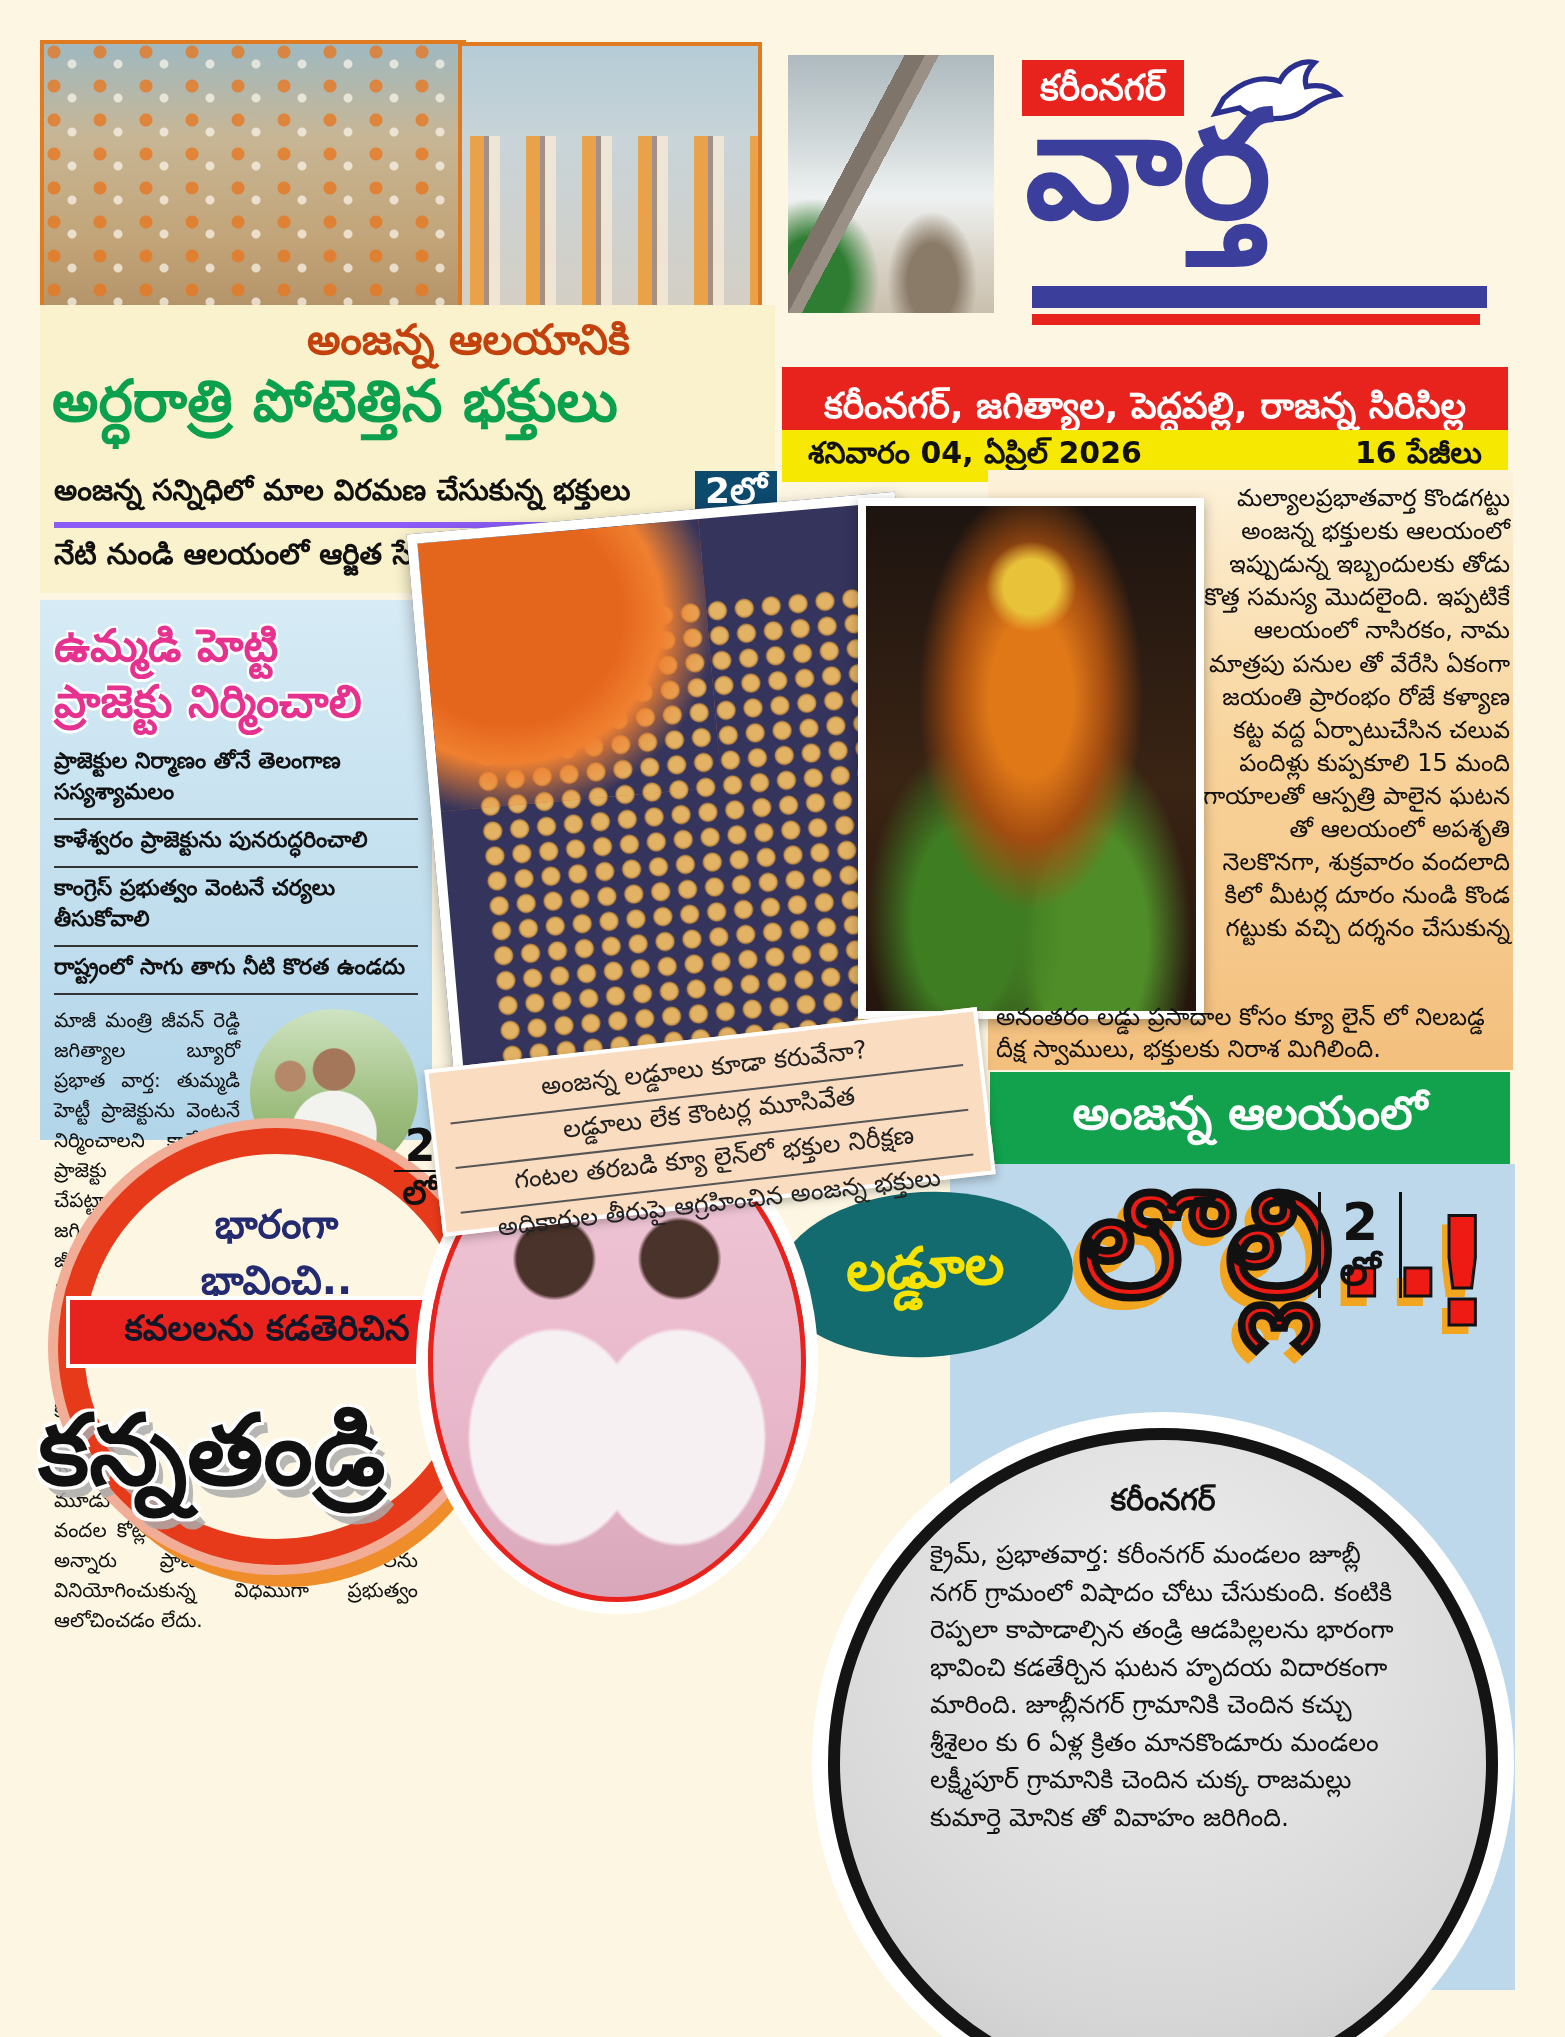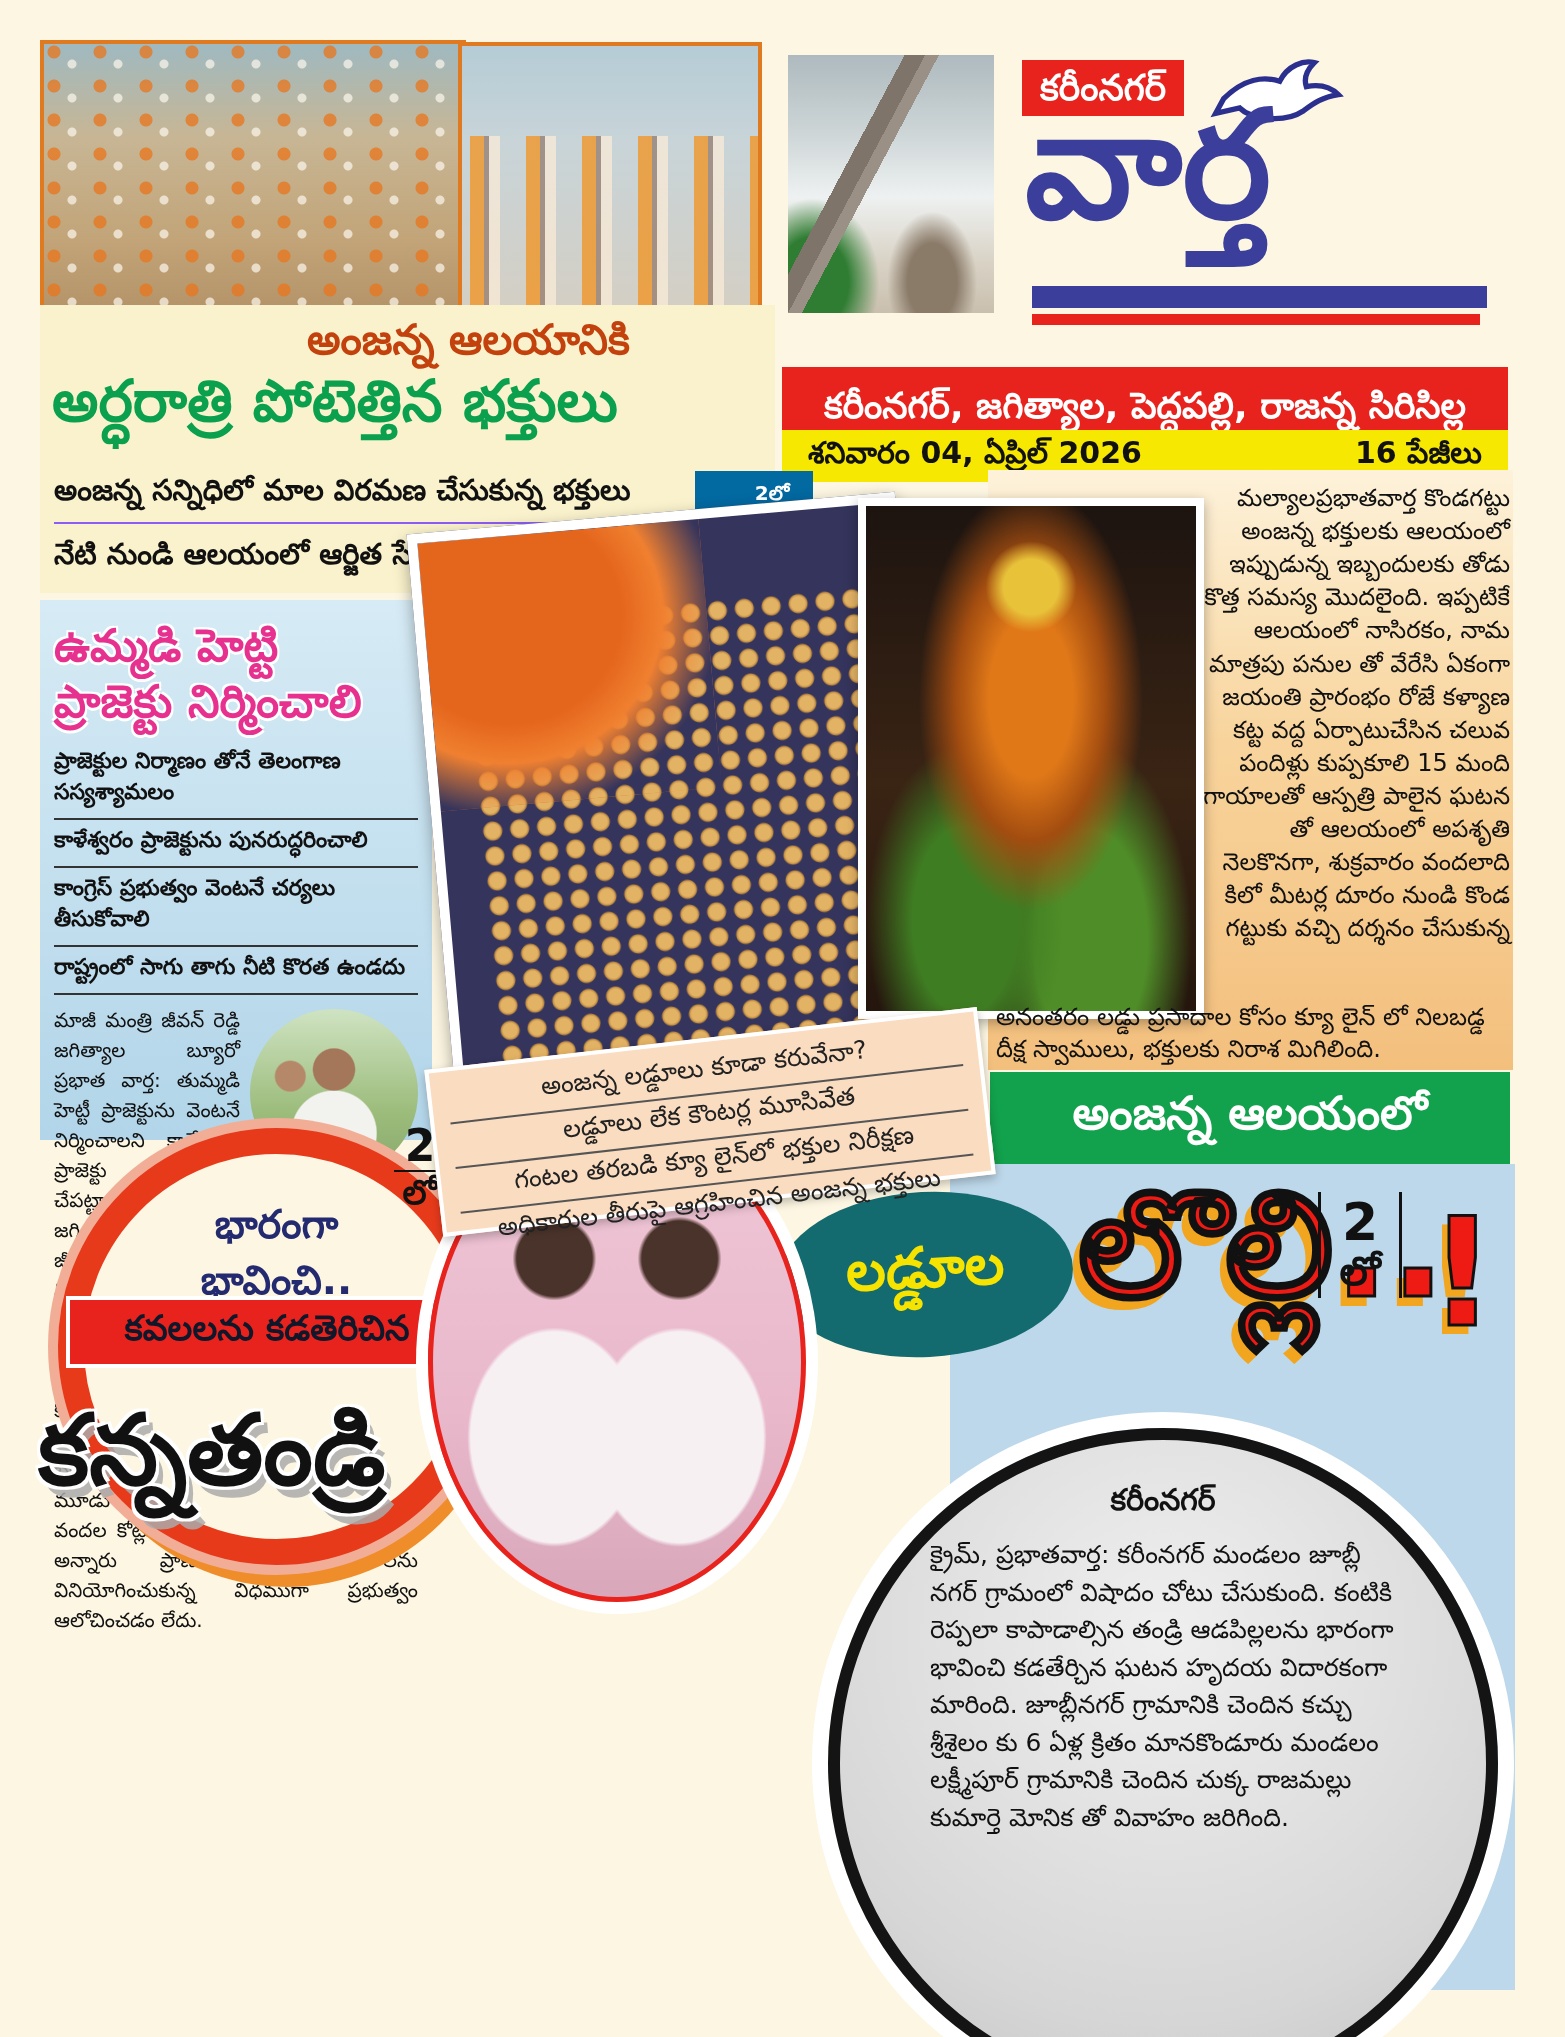--- a/index.html
+++ b/index.html
@@ -65,23 +65,23 @@
     font-weight:bold;font-size:36px;display:flex;align-items:center;justify-content:center;white-space:nowrap;margin-top:31px;}
   .date-bar{left:782px;top:430px;width:726px;height:52px;background:#f6e800;color:#111;
     font-weight:bold;font-size:30px;display:flex;align-items:center;justify-content:space-between;padding:0 26px;box-sizing:border-box;}
   
   .lead-box{left:40px;top:305px;width:735px;height:288px;background:#faf2cc;z-index:1;}
   .lead-kicker{position:absolute;left:0;top:10px;width:590px;text-align:right;
     color:#c2410c;font-weight:bold;font-size:42px;}
   .lead-headline{position:absolute;left:12px;top:62px;width:720px;color:#0aa04e;
     font-weight:bold;font-size:58px;white-space:nowrap;}
   .lead-deck1{position:absolute;left:14px;top:168px;font-weight:bold;font-size:29px;color:#111;
-    border-bottom:2px solid #8b5cf6;padding-bottom:8px;}
-  .lead-badge{position:absolute;left:655px;top:166px;width:82px;height:48px;background:#0369a1;
-    color:#fff;font-weight:bold;font-size:20px;display:flex;align-items:center;justify-content:center;padding-left:36px;}
+    border-bottom:6px solid #8b5cf6;padding-bottom:8px;}
+  .lead-badge{position:absolute;left:655px;top:166px;width:82px;height:48px;background:#0c4a6e;
+    color:#fff;font-weight:bold;font-size:36px;display:flex;align-items:center;justify-content:center;}
   .lead-deck2{position:absolute;left:14px;top:232px;font-weight:bold;font-size:29px;color:#111;}
   
   .project{left:40px;top:600px;width:392px;height:540px;
     background:linear-gradient(180deg,#d6ebf5,#b2d5e9);padding:18px 14px;box-sizing:border-box;z-index:2;}
   .project-title{color:#e6318f;font-weight:bold;font-size:45px;line-height:1.25;
     text-shadow:-2px -2px 0 #fff,2px -2px 0 #fff,-2px 2px 0 #fff,2px 2px 0 #fff,0 3px 0 #fff;}
   .project-points{margin-top:10px;}
   .project-point{font-size:22px;font-weight:bold;color:#111;padding:7px 0 8px 0;border-bottom:2px solid #333;}
   .project-body{margin-top:10px;font-size:20px;line-height:1.5;color:#111;text-align:justify;}
   

